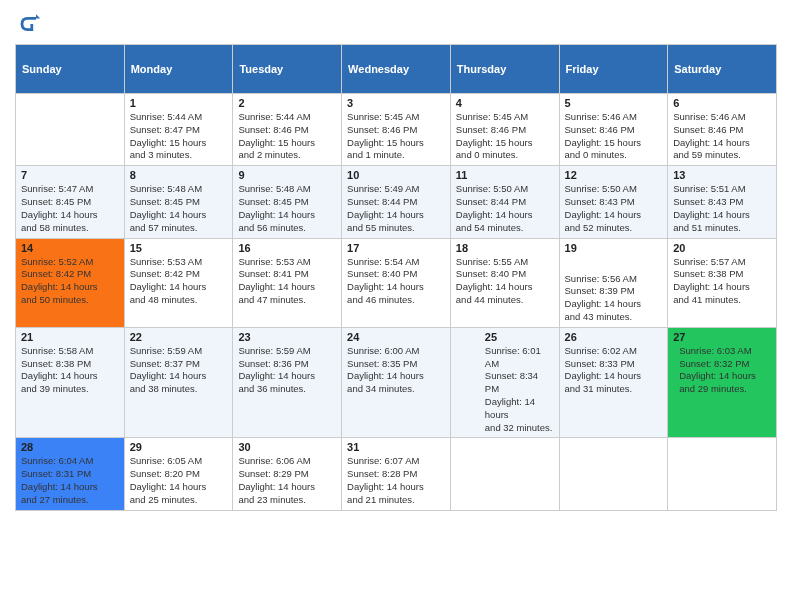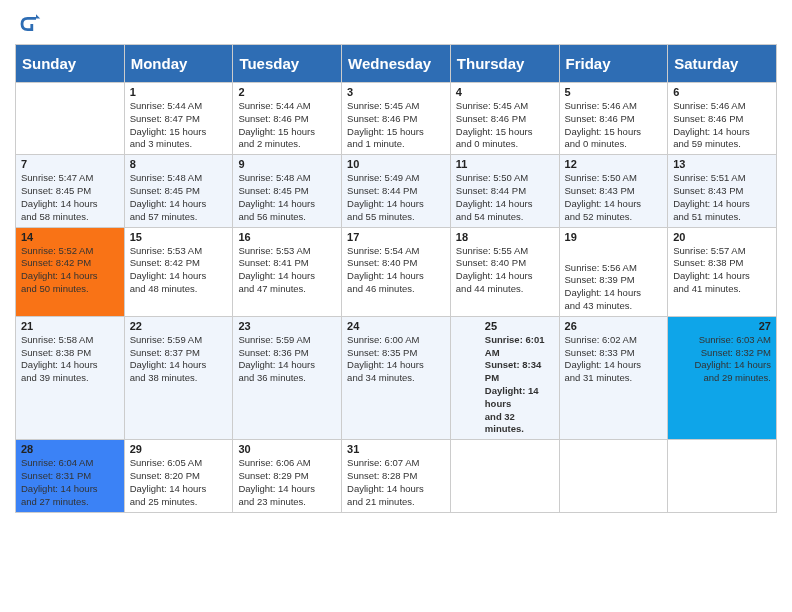--- a/index.html
+++ b/index.html
@@ -56,22 +56,22 @@
     .calendar {
       width: 100%;
       border-collapse: collapse;
       margin-top: 6px;
       font-size: 10px;
     }
     .calendar th {
       background-color: #2e6db4;
       color: #fff;
       text-align: left;
-      padding: 10px 6px;
-      font-size: 15px;
+      padding: 18px 6px;
+      font-size: 11px;
       font-weight: bold;
       border: 1px solid #ccc;
     }
     .calendar td {
       border: 1px solid #ccc;
       vertical-align: top;
       padding: 3px 5px;
       width: calc(100% / 7);
       min-height: 80px;
       background: #fff;
@@ -304,33 +304,33 @@
           </td>
           <td style="background: rgb(240, 245, 252);">
             <span class="day-number">24</span>
             <div class="day-info" style="white-space: pre-line;">Sunrise: 6:00 AM
 Sunset: 8:35 PM
 Daylight: 14 hours
 and 34 minutes.</div>
           </td>
           <td style="background: rgb(240, 245, 252); padding-left: 34px;">
             <span class="day-number">25</span>
-            <div class="day-info" style="white-space: pre-line; font-weight: bold;">Sunrise: 6:01 AM
+            <div class="day-info" style="white-space: pre-line;">Sunrise: 6:01 AM
 Sunset: 8:34 PM
 Daylight: 14 hours
 and 32 minutes.</div>
           </td>
           <td style="background: rgb(240, 245, 252);">
             <span class="day-number">26</span>
             <div class="day-info" style="white-space: pre-line;">Sunrise: 6:02 AM
 Sunset: 8:33 PM
 Daylight: 14 hours
 and 31 minutes.</div>
           </td>
-          <td style="background: #0ea5e9; text-align: right;">
+          <td style="background: #22c55e;">
             <span class="day-number">27</span>
             <div class="day-info" style="white-space: pre-line; margin-left: 6px;">Sunrise: 6:03 AM
 Sunset: 8:32 PM
 Daylight: 14 hours
 and 29 minutes.</div>
           </td>
         </tr>
         <tr>
           <td style="background: #3b82f6;">
             <span class="day-number">28</span>

